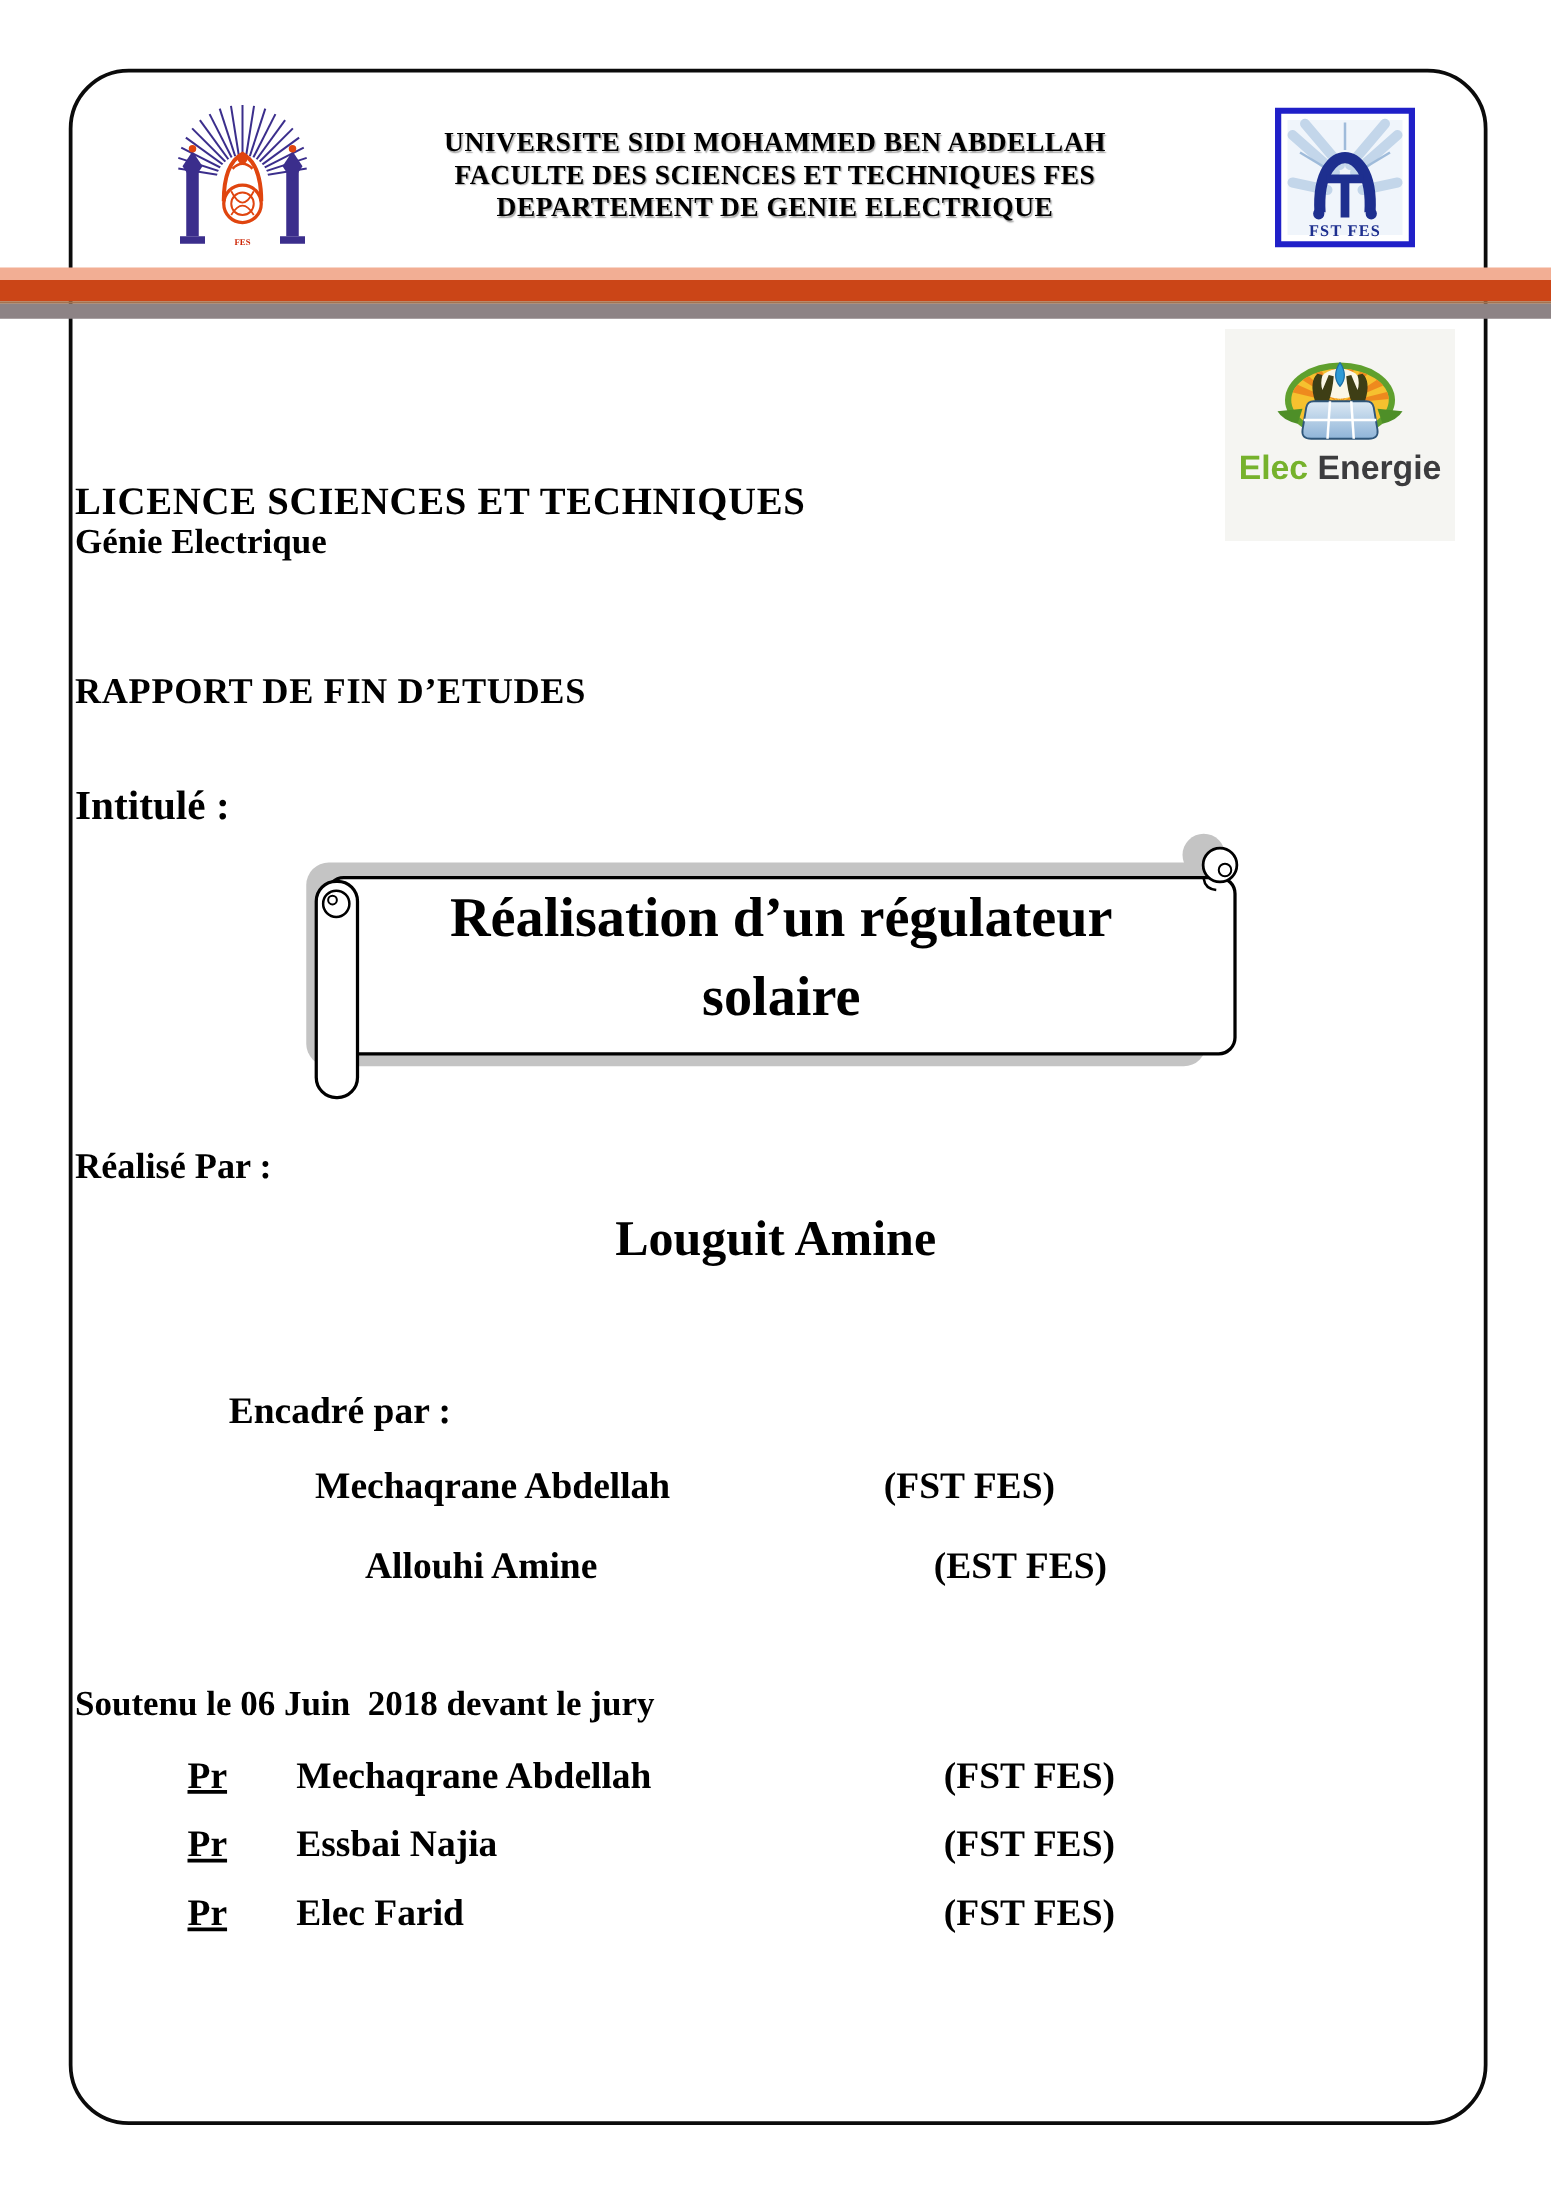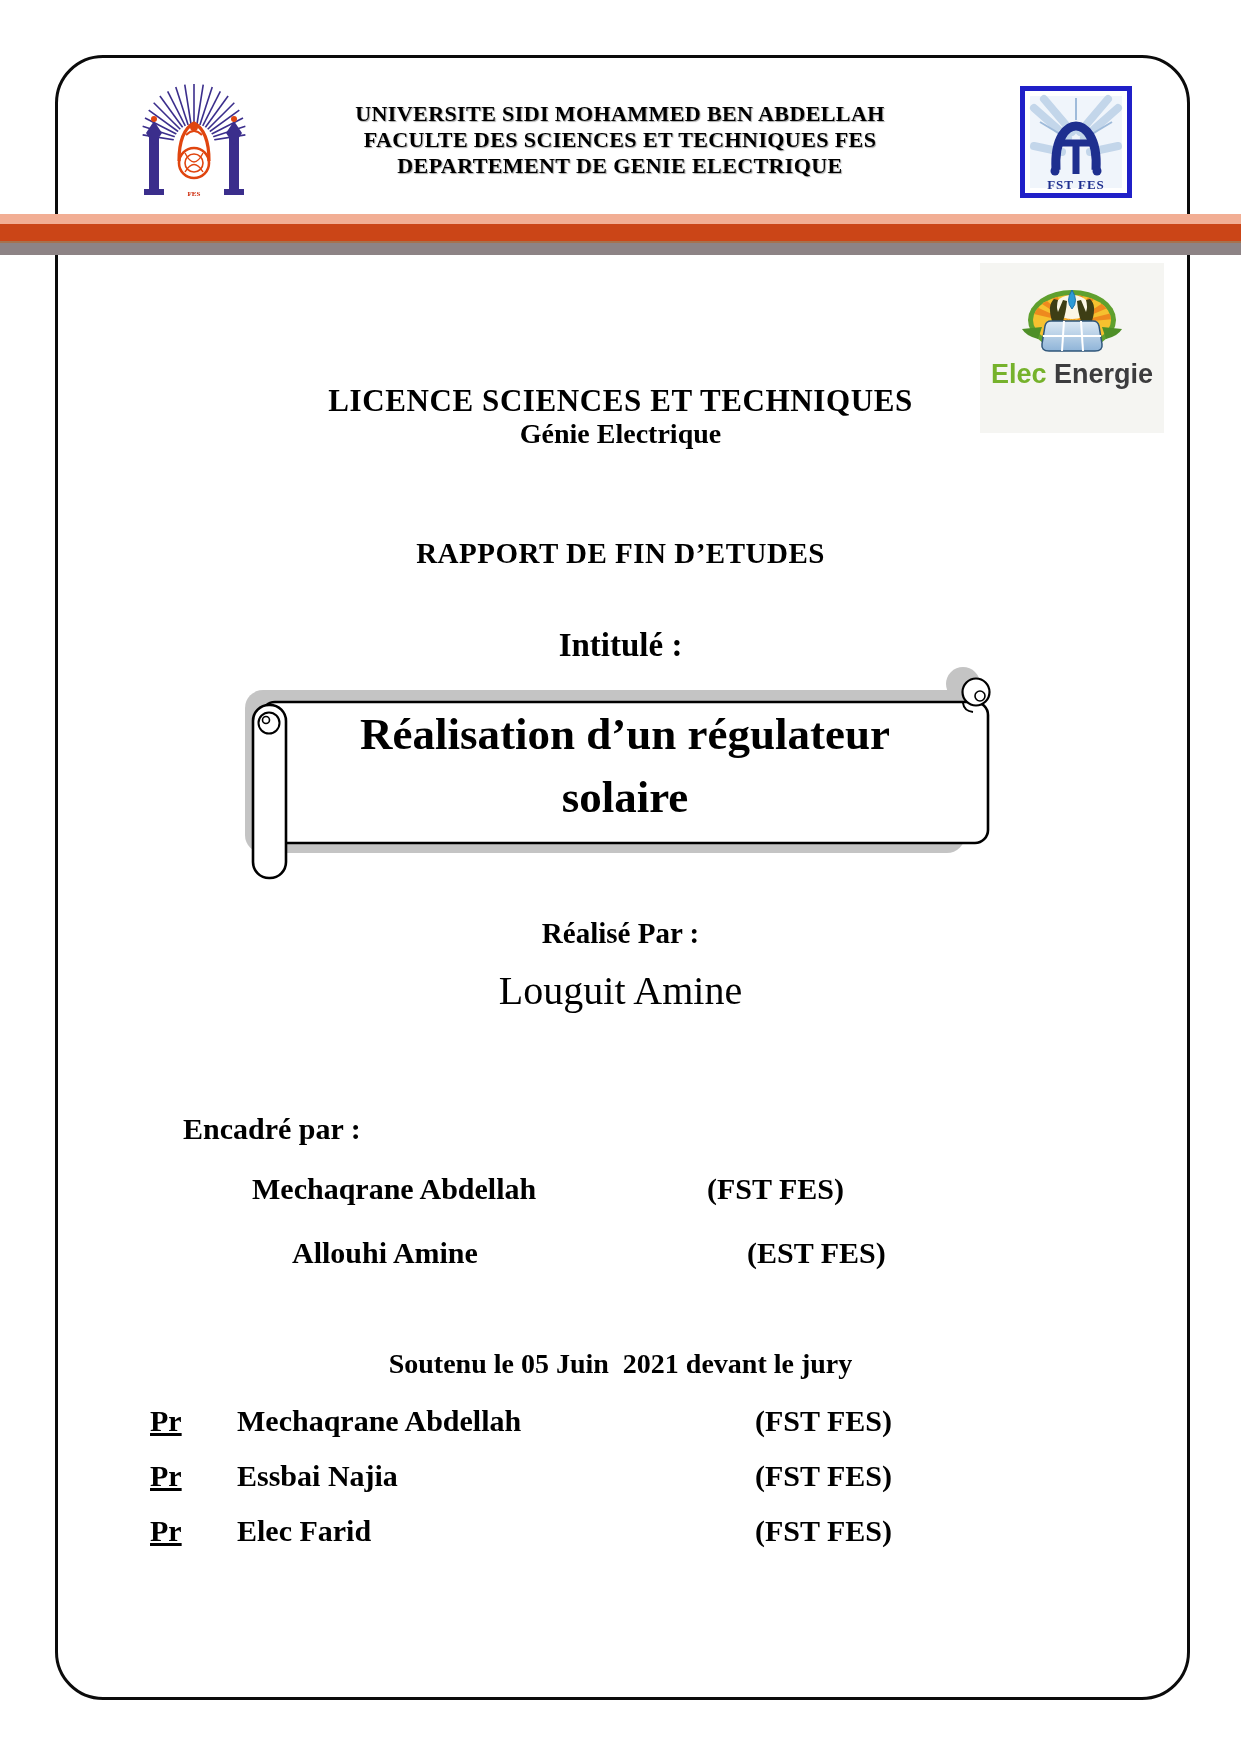--- a/index.html
+++ b/index.html
@@ -23,35 +23,35 @@
   #stripe-orange{top:224px;height:17px;background:#CB4517;}
   #stripe-line{top:241px;height:2px;background:#A5734F;}
   #stripe-gray{top:243px;height:12px;background:#8D8385;}
   
   #header-block{
     left:255px;top:101px;width:730px;
     text-align:center;font-weight:bold;font-size:22px;line-height:26px;
     letter-spacing:0.4px;
     text-shadow:1px 1px 1px rgba(60,60,60,0.45);
   }
-  .center-line{left:60px;width:1121px;text-align:center;font-weight:bold;}
+  .center-line{left:60px;width:1121px;font-weight:bold;}
   #licence-line{top:383px;font-size:31px;letter-spacing:0.6px;}
   #genie-line{top:418px;font-size:28px;}
   #rapport-line{top:537px;font-size:29px;letter-spacing:0.5px;}
   #intitule-line{top:627px;font-size:33px;}
   
   #scroll-wrap{left:233px;top:653px;width:780px;height:240px;}
   #banner-title{
     left:280px;top:703px;width:690px;
     text-align:center;font-weight:bold;font-size:45px;line-height:63px;
   }
   #realise-line{top:917px;font-size:29px;}
   #authors-block{
     left:60px;top:962px;width:1121px;
-    text-align:center;font-weight:normal;font-size:40px;line-height:58px;
+    text-align:center;font-weight:bold;font-size:40px;line-height:58px;
   }
   #encadre-label{left:183px;top:1112px;font-size:30px;font-weight:bold;}
   .sup-name{left:252px;font-size:30px;font-weight:bold;}
   .sup-affil{left:707px;font-size:30px;font-weight:bold;}
   .sup-row-1{top:1172px;}
   .sup-row-2{top:1236px;margin-left:40px;}
   #soutenu-line{top:1348px;font-size:28px;white-space:pre;}
   .jury-title{left:150px;font-size:30px;font-weight:bold;text-decoration:underline;}
   .jury-name{left:237px;font-size:30px;font-weight:bold;}
   .jury-affil{left:755px;font-size:30px;font-weight:bold;}
@@ -222,21 +222,21 @@
   <div class="abs" id="authors-block">
     <div>Louguit Amine</div>
   </div>
 
   <div class="abs" id="encadre-label">Encadré par :</div>
   <div class="abs sup-name sup-row-1">Mechaqrane Abdellah</div>
   <div class="abs sup-affil sup-row-1">(FST FES)</div>
   <div class="abs sup-name sup-row-2">Allouhi Amine</div>
   <div class="abs sup-affil sup-row-2">(EST FES)</div>
 
-  <div class="abs center-line" id="soutenu-line">Soutenu le 05 Juin  2021 devant le jury</div>
+  <div class="abs center-line" id="soutenu-line">Soutenu le 06 Juin  2018 devant le jury</div>
 
   <div class="abs jury-title jury-row-1">Pr</div>
   <div class="abs jury-name  jury-row-1">Mechaqrane Abdellah</div>
   <div class="abs jury-affil jury-row-1">(FST FES)</div>
 
   <div class="abs jury-title jury-row-2">Pr</div>
   <div class="abs jury-name  jury-row-2">Essbai Najia</div>
   <div class="abs jury-affil jury-row-2">(FST FES)</div>
 
   <div class="abs jury-title jury-row-3">Pr</div>

